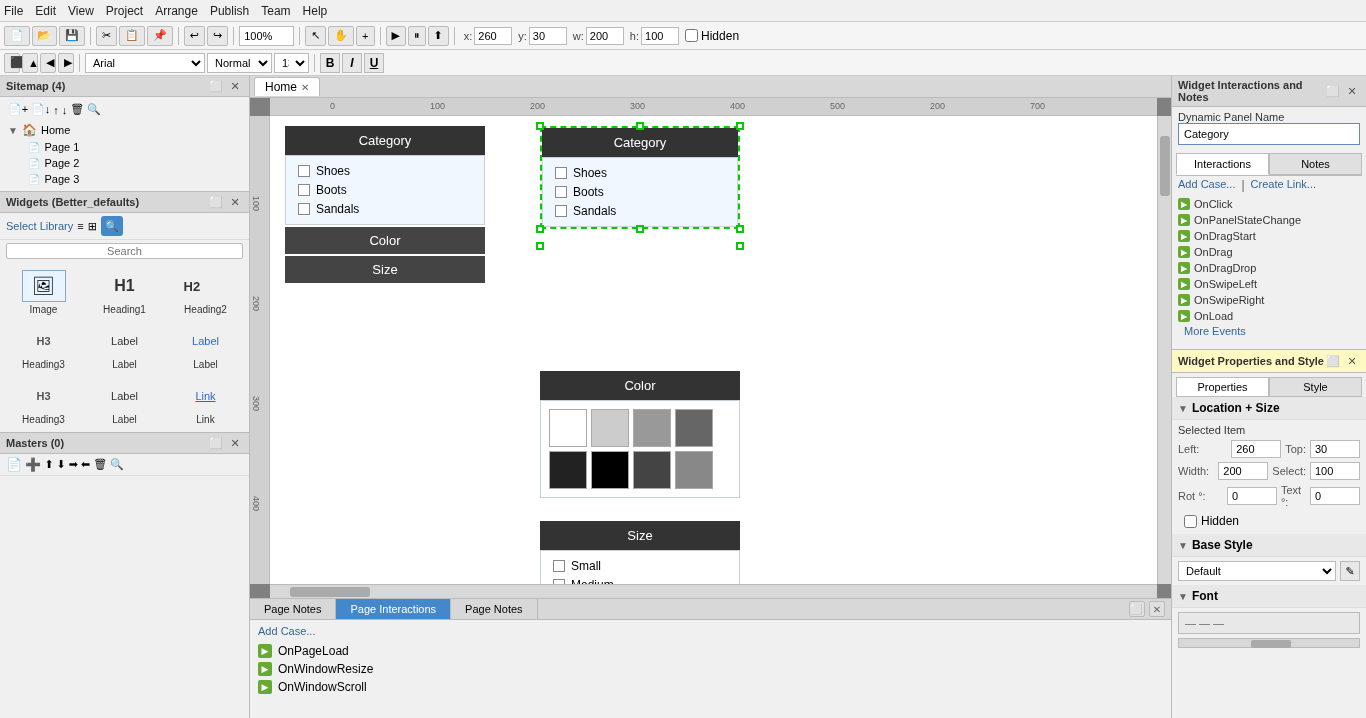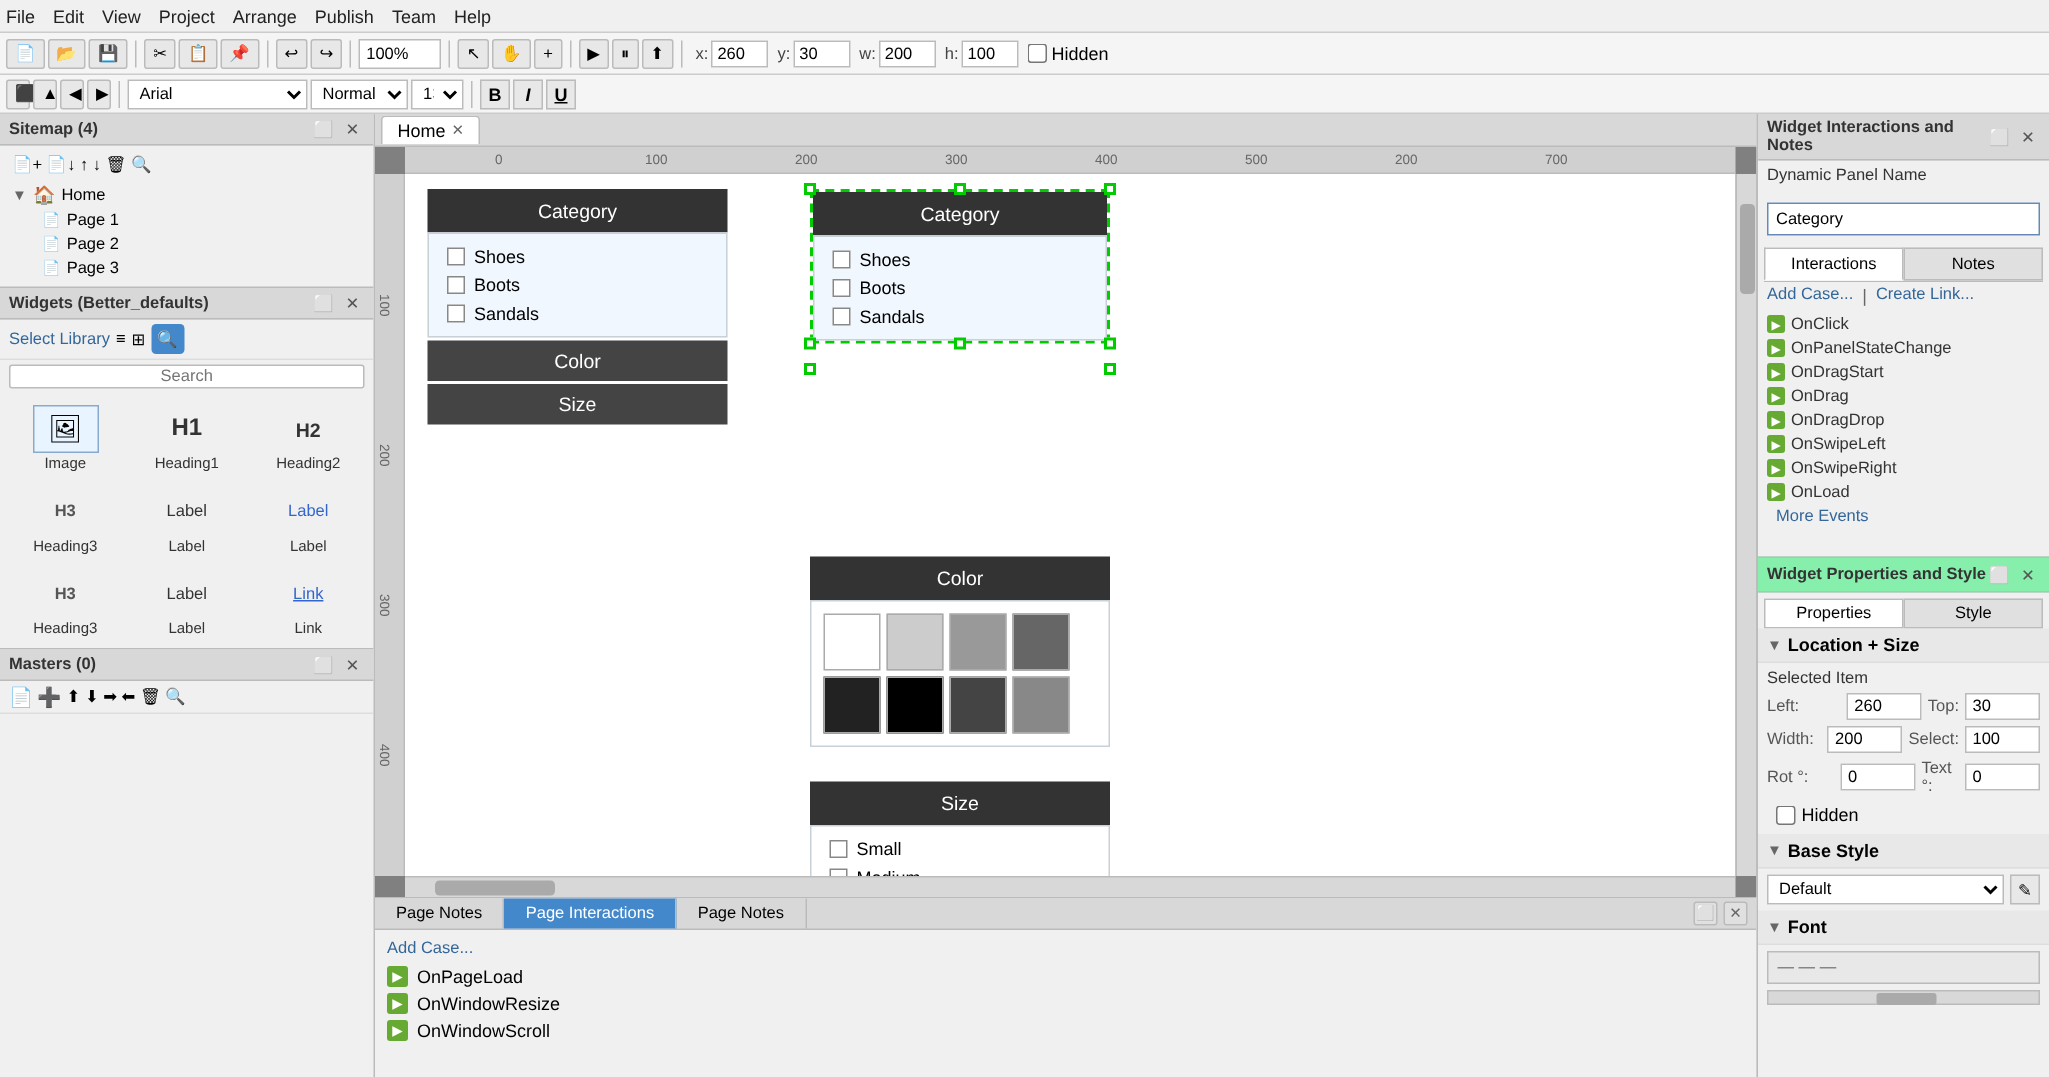--- a/index.html
+++ b/index.html
@@ -88,33 +88,33 @@
     .right-panel-header { background: #d8d8d8; border-bottom: 1px solid #bbb; padding: 3px 6px; display: flex; align-items: center; justify-content: space-between; }
     .right-panel-title { font-size: 11px; font-weight: bold; color: #333; }
 
     
     .int-tabs { display: flex; border-bottom: 1px solid #bbb; margin: 4px 4px 0 4px; }
     .int-tab { flex: 1; text-align: center; padding: 4px; font-size: 11px; cursor: pointer; background: #e0e0e0; border: 1px solid #bbb; }
     .int-tab.active { background: white; border-bottom: 1px solid white; }
 
     
     .dp-name-section { padding: 4px 6px; }
-    .dp-name-label { font-size: 11px; color: #333; margin-bottom: 12px; }
+    .dp-name-label { font-size: 11px; color: #333; margin-bottom: 0; }
     .dp-name-input { width: 100%; border: 1px solid #6688bb; background: white; padding: 3px 5px; font-size: 11px; height: 22px; outline: none; }
 
     
     .events-section { padding: 2px 6px; }
     .add-case-row { display: flex; gap: 6px; margin-bottom: 4px; }
     .event-item { display: flex; align-items: center; gap: 4px; padding: 2px 0; font-size: 11px; }
     .event-icon { width: 12px; height: 12px; background: #66aa33; border-radius: 2px; display: flex; align-items: center; justify-content: center; color: white; font-size: 8px; flex-shrink: 0; }
     .event-label { color: #333; font-size: 11px; }
     .more-events { color: #336699; font-size: 11px; cursor: pointer; padding: 2px 6px; }
 
     
-    .props-header { background: #86efac; border-top: 1px solid #bbb; border-bottom: 1px solid #bbb; padding: 3px 6px; display: flex; align-items: center; justify-content: space-between; margin-top: 19px; }
+    .props-header { background: #fef9c3; border-top: 1px solid #bbb; border-bottom: 1px solid #bbb; padding: 3px 6px; display: flex; align-items: center; justify-content: space-between; margin-top: 9px; }
     .props-tabs { display: flex; margin: 4px 4px 0 4px; }
     .props-tab { flex: 1; text-align: center; padding: 3px; font-size: 11px; cursor: pointer; background: #e0e0e0; border: 1px solid #bbb; }
     .props-tab.active { background: white; }
 
     
     .section-header { padding: 4px 6px; background: #e8e8e8; border-bottom: 1px solid #ddd; display: flex; align-items: center; gap: 4px; font-size: 11px; font-weight: bold; cursor: pointer; }
     .section-content { padding: 4px 6px; }
     .field-row { display: flex; align-items: center; gap: 4px; margin-bottom: 4px; font-size: 11px; }
     .field-label { color: #555; width: 55px; font-size: 11px; }
     .field-input { border: 1px solid #bbb; background: white; width: 50px; height: 18px; padding: 1px 4px; font-size: 11px; }
@@ -269,21 +269,21 @@
         </div>
 
         <div class="widget-item">
           <div class="widget-thumb" style="width:44px; height:32px; display:flex; align-items:center; justify-content:center;">
               <span style="font-size:16px; font-weight:bold; color:#333;">H1</span>
             </div>
           <span class="widget-label">Heading1</span>
         </div>
 
         <div class="widget-item">
-          <div class="widget-thumb" style="width:44px; height:32px; display:flex; align-items:center; justify-content:center;">
+          <div class="widget-thumb" style="width:44px; height:32px; display:flex; align-items:center; justify-content:flex-start;">
               <span style="font-size:13px; font-weight:bold; color:#333;">H2</span>
             </div>
           <span class="widget-label">Heading2</span>
         </div>
 
         <div class="widget-item">
           <div class="widget-thumb" style="width:44px; height:32px; display:flex; align-items:center; justify-content:center;">
               <span style="font-size:11px; font-weight:bold; color:#555;">H3</span>
             </div>
           <span class="widget-label">Heading3</span>

